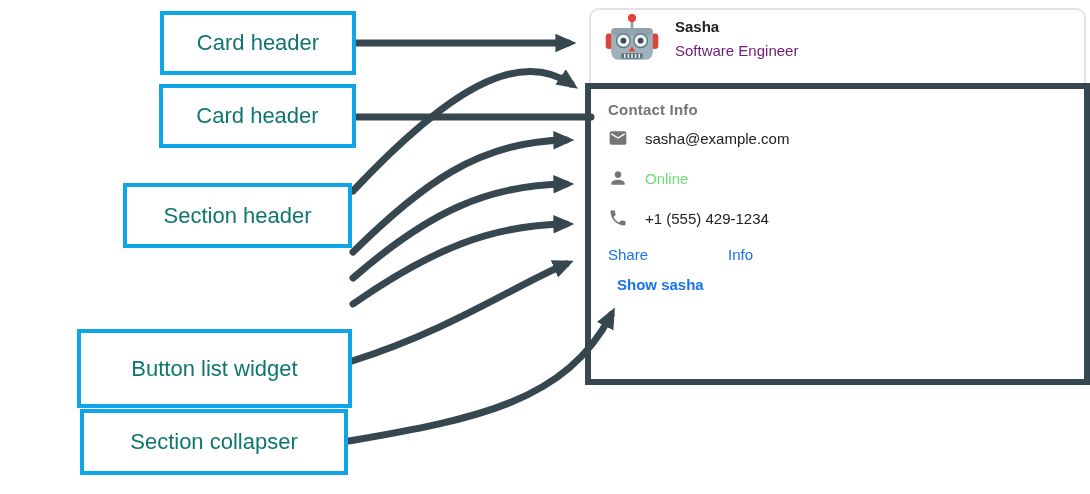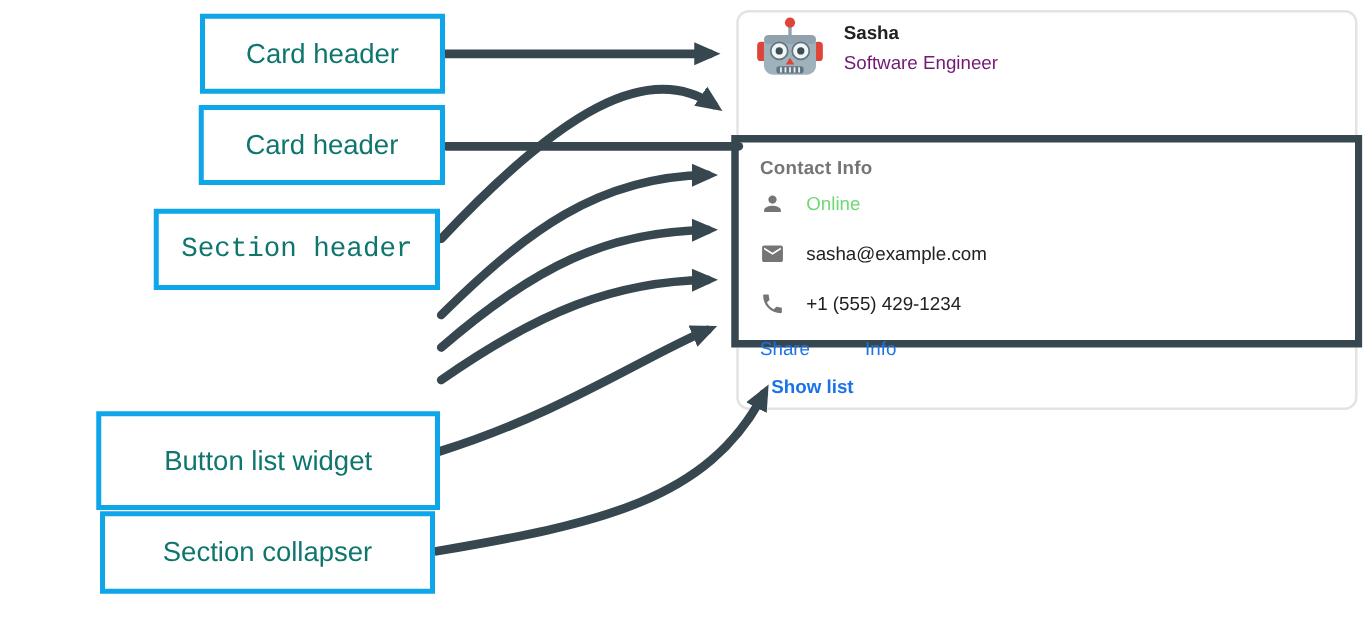--- a/index.html
+++ b/index.html
@@ -26,31 +26,31 @@
     display:flex; align-items:center; gap:14px;
     padding:7px 12px; height:56px; box-sizing:border-box;
   }
   .avatar { width:58px; height:58px; flex:0 0 auto; }
   .header-texts { display:flex; flex-direction:column; gap:7px; }
   .person-name { font-size:15px; font-weight:600; color:#212124; }
   .person-role { font-size:15px; color:#701a75; }
 
   
   .section {
-    position:absolute; left:585px; top:83px; width:505px; height:170px;
+    position:absolute; left:585px; top:83px; width:505px; height:302px;
     box-sizing:border-box; border:6px solid #37474F; background:#ffffff;
-    padding:12px 8px 0 17px; z-index:2;margin-top:25px;
+    padding:12px 8px 0 17px; z-index:2;
   }
   .section-title { font-size:15px; font-weight:700; color:#757575; letter-spacing:.2px; }
   .info-row { display:flex; align-items:center; height:40px; margin-top:0; }
   .info-row:first-of-type { margin-top:6px; }
   .info-icon { width:20px; height:20px; margin-right:17px; flex:0 0 auto; }
   .info-text { font-size:15px; color:#212124; }
   .info-text.green { color:#6eda73; }
-  .button-row { display:flex; align-items:center; margin-top:8px; }
+  .button-row { display:flex; align-items:center; margin-top:8px;gap:36px; }
   .text-button { font-size:15px; font-weight:500; color:#1a73e8; cursor:pointer; }
   .text-button + .text-button { margin-left:44px; }
   .collapser { margin-top:13px; margin-left:9px; font-size:15px; font-weight:700; color:#1a73e8; cursor:pointer; }
 
   
   .arrows { position:absolute; left:0; top:0; z-index:3; pointer-events:none; }
 </style>
 </head>
 <body>
 
@@ -84,50 +84,50 @@
         <span class="person-role">Software Engineer</span>
       </div>
     </div>
   </div>
 
   <div class="section">
     <div class="section-title">Contact Info</div>
 
     <div class="info-row">
       <svg class="info-icon" viewBox="0 0 24 24">
-        <path fill="#757575" d="M12 12c2.21 0 4-1.79 4-4s-1.79-4-4-4-4 1.79-4 4 1.79 4 4 4zm0 2c-2.67 0-8 1.34-8 4v2h16v-2c0-2.66-5.33-4-8-4z"></path>
+        <path fill="#757575" d="M20 4H4c-1.1 0-2 .9-2 2v12c0 1.1.9 2 2 2h16c1.1 0 2-.9 2-2V6c0-1.1-.9-2-2-2zm0 4l-8 5-8-5V6l8 5 8-5v2z"></path>
       </svg>
-      <span class="info-text green">Online</span>
+      <span class="info-text">sasha@example.com</span>
     </div>
 
     <div class="info-row">
       <svg class="info-icon" viewBox="0 0 24 24">
-        <path fill="#757575" d="M20 4H4c-1.1 0-2 .9-2 2v12c0 1.1.9 2 2 2h16c1.1 0 2-.9 2-2V6c0-1.1-.9-2-2-2zm0 4l-8 5-8-5V6l8 5 8-5v2z"></path>
+        <path fill="#757575" d="M12 12c2.21 0 4-1.79 4-4s-1.79-4-4-4-4 1.79-4 4 1.79 4 4 4zm0 2c-2.67 0-8 1.34-8 4v2h16v-2c0-2.66-5.33-4-8-4z"></path>
       </svg>
-      <span class="info-text">sasha@example.com</span>
+      <span class="info-text green">Online</span>
     </div>
 
     <div class="info-row">
       <svg class="info-icon" viewBox="0 0 24 24">
         <path fill="#757575" d="M6.62 10.79c1.44 2.83 3.76 5.14 6.59 6.59l2.2-2.2c.27-.27.67-.36 1.02-.24 1.12.37 2.33.57 3.57.57.55 0 1 .45 1 1V20c0 .55-.45 1-1 1-9.39 0-17-7.61-17-17 0-.55.45-1 1-1h3.5c.55 0 1 .45 1 1 0 1.25.2 2.45.57 3.57.11.35.03.74-.25 1.02l-2.2 2.2z"></path>
       </svg>
       <span class="info-text">+1 (555) 429-1234</span>
     </div>
 
     <div class="button-row">
       <span class="text-button">Share</span>
       <span class="text-button">Info</span>
     </div>
 
-    <div class="collapser">Show list</div>
+    <div class="collapser">Show sasha</div>
   </div>
 
   <div class="label-box" style="left:160px; top:11px;  width:196px; height:64px;">Card header</div>
   <div class="label-box" style="left:159px; top:84px;  width:197px; height:64px;">Card header</div>
-  <div class="label-box" style="left:123px; top:167px; width:229px; height:65px;font-family:Liberation Mono, monospace;">Section header</div>
+  <div class="label-box" style="left:123px; top:183px; width:229px; height:65px;">Section header</div>
   <div class="label-box" style="left:77px;  top:329px; width:275px; height:79px;">Button list widget</div>
   <div class="label-box" style="left:80px;  top:409px; width:268px; height:66px;">Section collapser</div>
 
   <svg class="arrows" width="1090" height="494" viewBox="0 0 1090 494">
     <defs>
       <marker id="ah" viewBox="0 0 10 10" refX="6" refY="5" markerWidth="3" markerHeight="3" orient="auto-start-reverse">
         <path d="M0 0.6 L10 5 L0 9.4 Z" fill="#37474F"></path>
       </marker>
     </defs>
     <g fill="none" stroke="#37474F" stroke-width="7" stroke-linecap="round">

